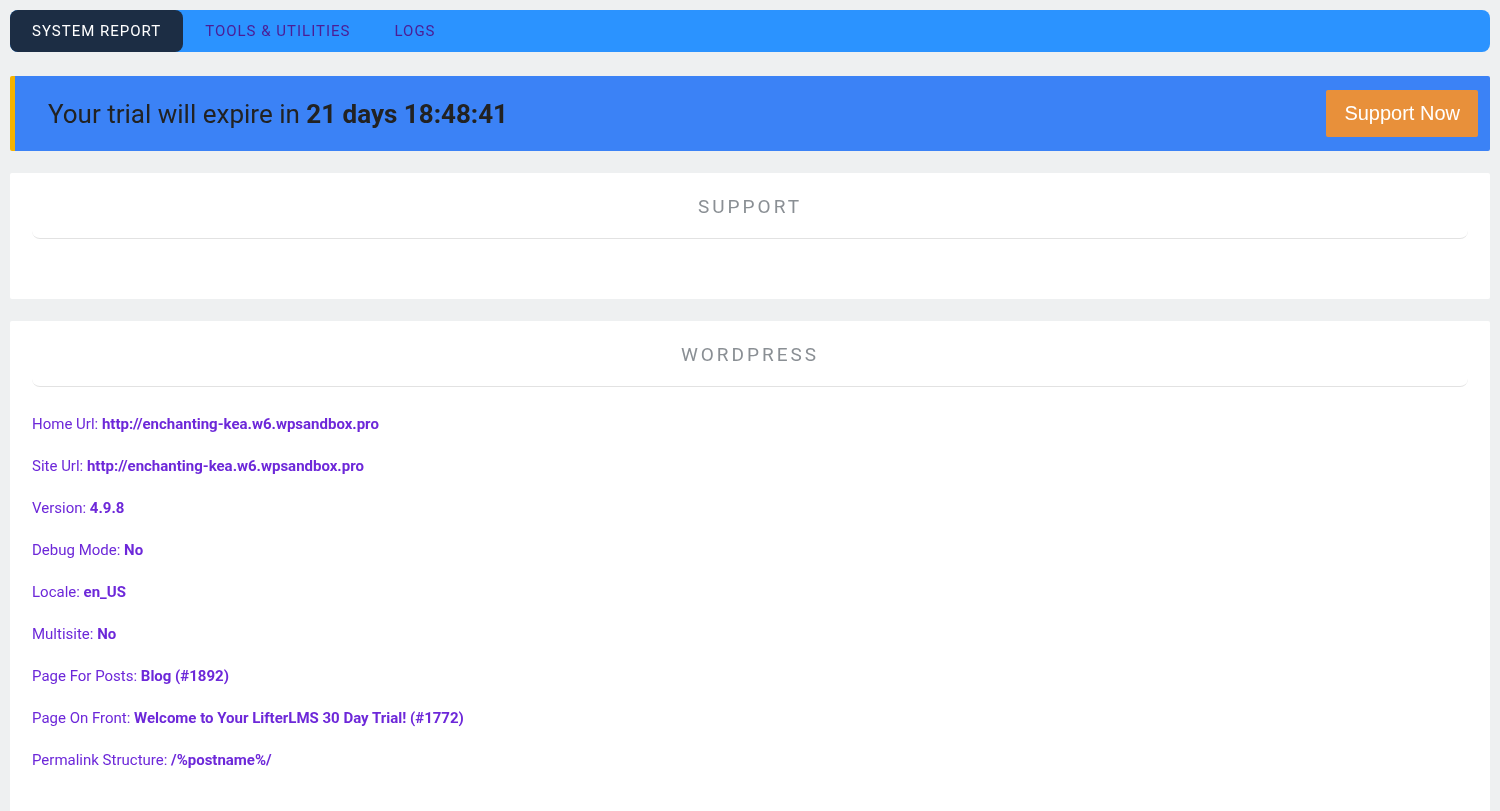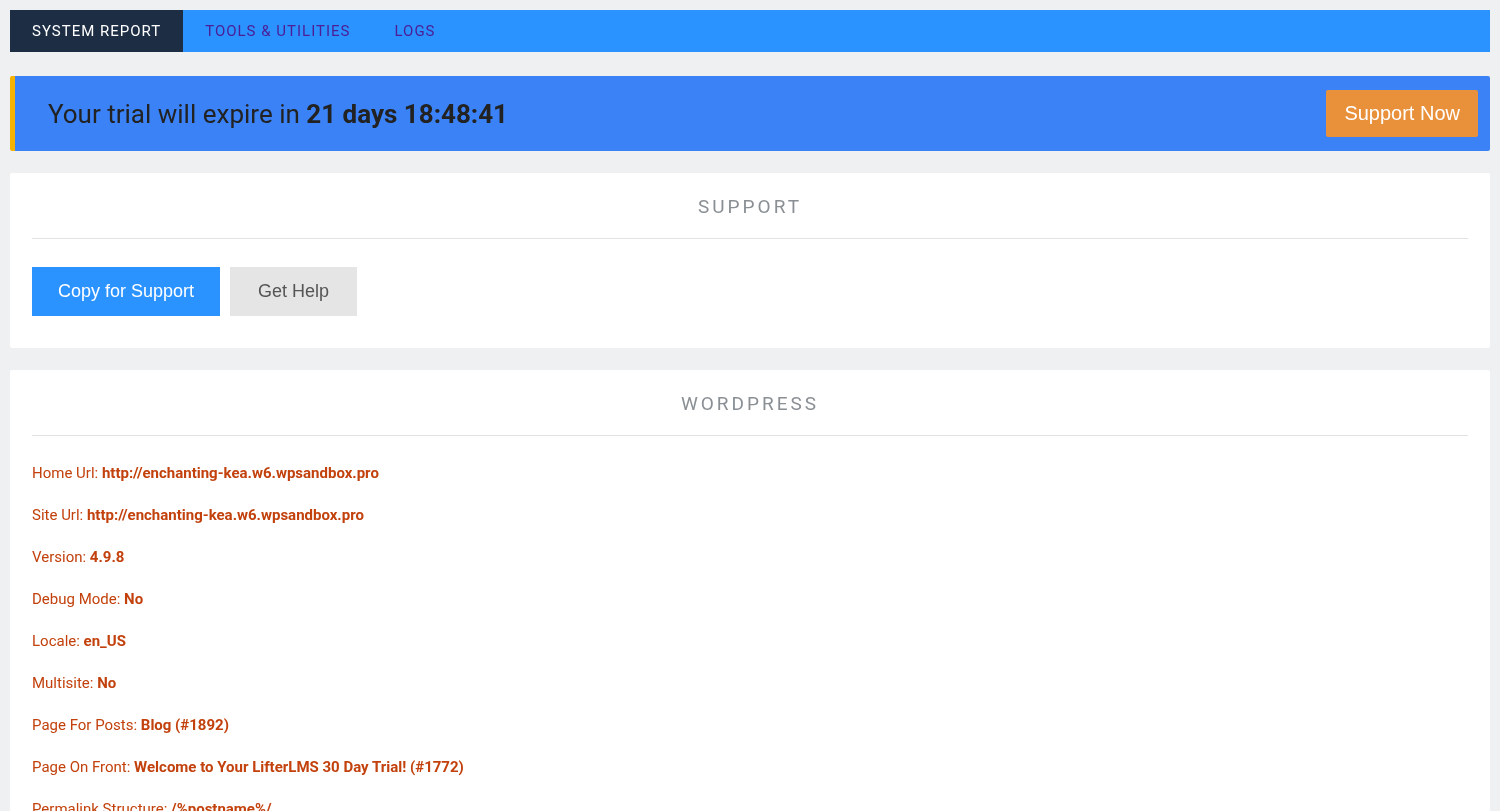--- a/index.html
+++ b/index.html
@@ -1,15 +1,15 @@
 <!DOCTYPE html>
 <html><head>
 <meta charset="utf-8">
 <style>
-  * { box-sizing: border-box; margin: 0; padding: 0; }
+  * { box-sizing: border-box; margin: 0; padding: 0; border-radius: 8px; }
   body {
     font-family: -apple-system, BlinkMacSystemFont, "Segoe UI", Roboto, Helvetica, Arial, sans-serif;
     background: #eef0f1;
     color: #333;
     width: 1500px;
   }
   .tabs {
     margin: 10px 10px 0 10px;
     background: #2b93ff;
     display: flex;
@@ -84,21 +84,21 @@
     background: #e5e5e5;
     color: #555;
     border: none;
     padding: 14px 28px;
     font-size: 18px;
     cursor: pointer;
   }
   .info-list { }
   .info-row {
     font-size: 15px;
-    color: #c2410c;
+    color: #6d28d9;
     margin-bottom: 24px;
   }
   .info-row .label { font-weight: 400; }
   .info-row .value { font-weight: 700; }
 </style>
 </head>
 <body>
 
 <div class="tabs">
   <div class="tab active">SYSTEM REPORT</div>
@@ -108,24 +108,20 @@
 
 <div class="trial-banner">
   <div class="trial-text">
     <span>Your trial will expire in </span><span class="countdown">21 days 18:48:41</span>
   </div>
   <button class="purchase-btn">Support Now</button>
 </div>
 
 <div class="panel">
   <div class="panel-title">SUPPORT</div>
-  <div class="btn-row">
-    <button class="btn-primary">Copy for Support</button>
-    <button class="btn-secondary">Get Help</button>
-  </div>
 </div>
 
 <div class="panel">
   <div class="panel-title">WORDPRESS</div>
   <div class="info-list">
     <div class="info-row"><span class="label">Home Url: </span><span class="value">http://enchanting-kea.w6.wpsandbox.pro</span></div>
     <div class="info-row"><span class="label">Site Url: </span><span class="value">http://enchanting-kea.w6.wpsandbox.pro</span></div>
     <div class="info-row"><span class="label">Version: </span><span class="value">4.9.8</span></div>
     <div class="info-row"><span class="label">Debug Mode: </span><span class="value">No</span></div>
     <div class="info-row"><span class="label">Locale: </span><span class="value">en_US</span></div>

